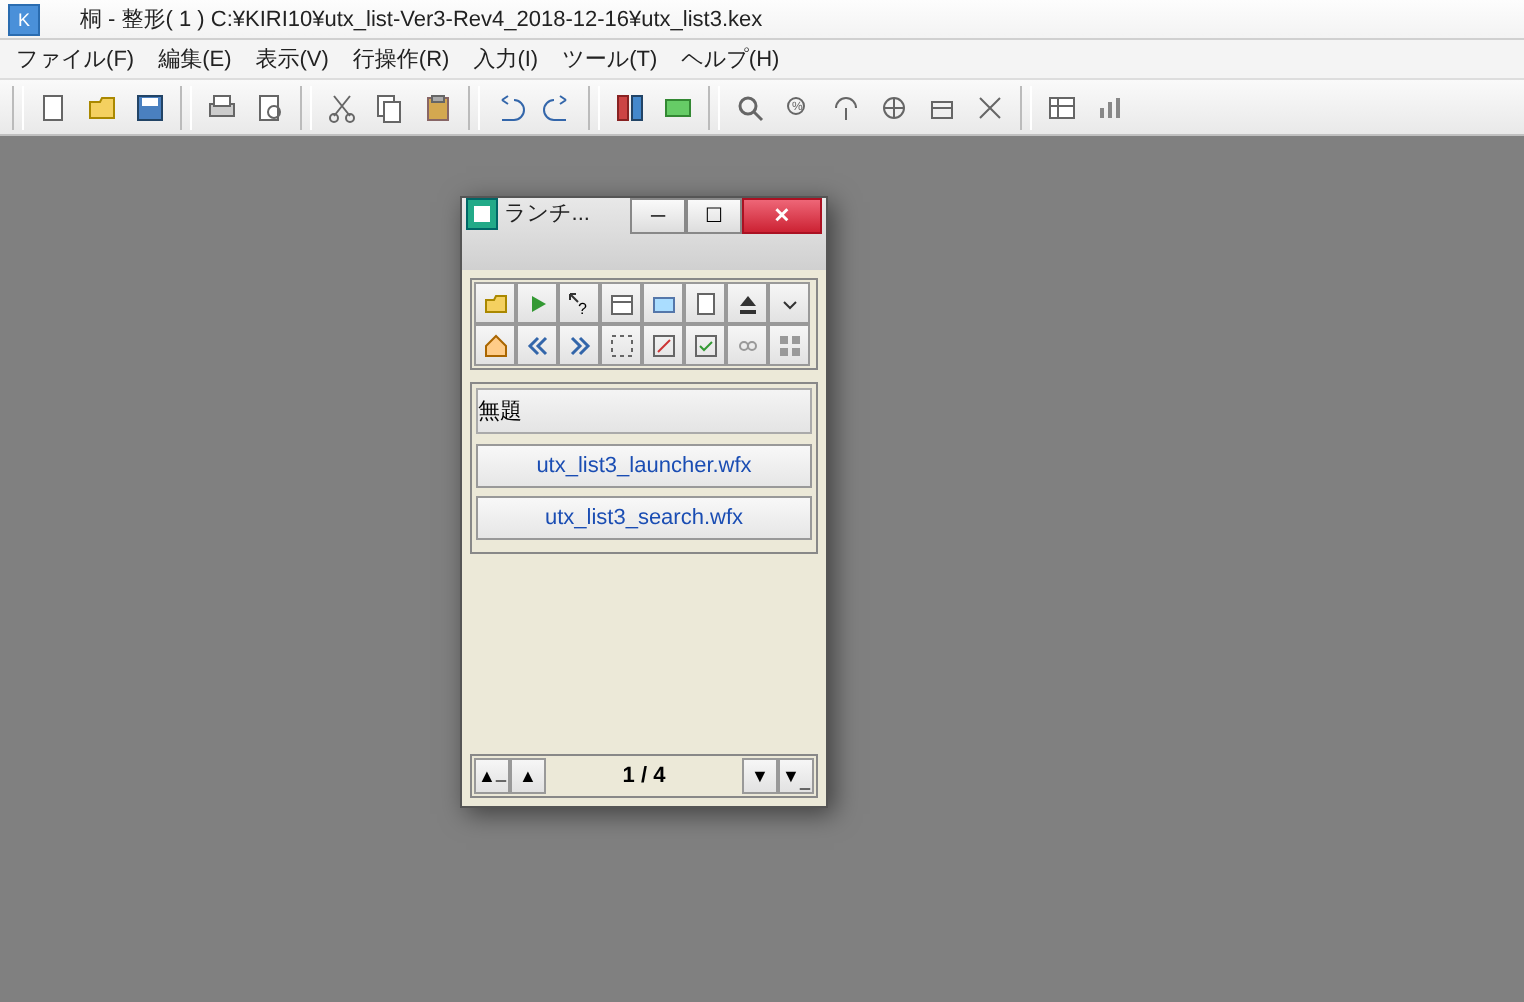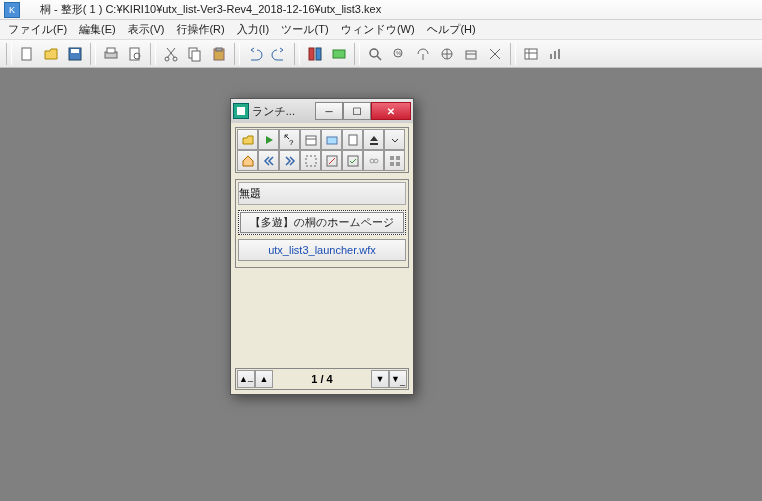--- a/index.html
+++ b/index.html
@@ -8,21 +8,21 @@
 .app-icon { width: 16px; height: 16px; background: #4a90d9; border: 1px solid #2a6cb0; margin-right: 4px; display: inline-flex; align-items: center; justify-content: center; color: #fff; font-size: 9px; }
 .title-text { font-size: 11px; color: #222; margin-left: 16px; }
 .menubar { background: #f4f4f4; height: 20px; display: flex; align-items: center; padding: 0 2px; border-bottom: 1px solid #ddd; }
 .menu-item { padding: 2px 6px; font-size: 11px; color: #222; cursor: default; }
 .toolbar { background: linear-gradient(#fafafa, #e9e9e9); height: 28px; display: flex; align-items: center; padding: 0 4px; border-bottom: 1px solid #c0c0c0; gap: 2px; }
 .tb-sep { width: 6px; height: 22px; border-left: 1px solid #bbb; border-right: 1px solid #fff; margin: 0 2px; }
 .tb-btn { width: 22px; height: 22px; display: inline-flex; align-items: center; justify-content: center; border: 1px solid transparent; border-radius: 2px; cursor: default; }
 .tb-btn svg { width: 16px; height: 16px; }
 .workspace { position: absolute; top: 68px; left: 0; right: 0; bottom: 0; background: #808080; }
 .dialog { position: absolute; left: 230px; top: 30px; width: 184px; background: #ece9d8; border: 1px solid #555; box-shadow: 3px 3px 12px rgba(0,0,0,0.5); }
-.dlg-title { height: 24px; background: linear-gradient(#e8e8e8, #d0d0d0); display: flex; align-items: center; padding: 0 2px; }
+.dlg-title { height: 36px; background: linear-gradient(#e8e8e8, #d0d0d0); display: flex; padding: 0 2px; }
 .dlg-icon { width: 16px; height: 16px; background: #2a8; border: 1px solid #066; margin-right: 3px; display: inline-flex; align-items: center; justify-content: center; }
 .dlg-tt { flex: 1; font-size: 11px; color: #222; overflow: hidden; white-space: nowrap; }
 .dlg-ctl { display: flex; gap: 0; }
 .dlg-cbtn { width: 28px; height: 18px; display: inline-flex; align-items: center; justify-content: center; font-size: 10px; border: 1px solid #888; background: linear-gradient(#fafafa,#ddd); cursor: default; }
 .dlg-cbtn.close { background: linear-gradient(#e67,#c23); color: #fff; border-color: #a12; width: 40px; font-weight: bold; }
 .dlg-body { padding: 4px; }
 .dlg-tool-rows { border: 1px solid #888; background: #ece9d8; padding: 1px; margin-bottom: 6px; }
 .dlg-trow { display: flex; }
 .dbtn { width: 21px; height: 21px; border: 1px solid #999; background: linear-gradient(#f6f6f6,#e2e2e2); display: inline-flex; align-items: center; justify-content: center; cursor: default; }
 .dbtn svg { width: 14px; height: 14px; }
@@ -43,21 +43,20 @@
   <span class="title-text">桐 - 整形( 1 ) C:¥KIRI10¥utx_list-Ver3-Rev4_2018-12-16¥utx_list3.kex</span>
 </div>
 
 <div class="menubar">
   <span class="menu-item">ファイル(F)</span>
   <span class="menu-item">編集(E)</span>
   <span class="menu-item">表示(V)</span>
   <span class="menu-item">行操作(R)</span>
   <span class="menu-item">入力(I)</span>
   <span class="menu-item">ツール(T)</span>
-  <span class="menu-item">ウィンドウ(W)</span>
   <span class="menu-item">ヘルプ(H)</span>
 </div>
 
 <div class="toolbar">
   <span class="tb-sep"></span>
   <span class="tb-btn">
       <svg viewBox="0 0 16 16">
         <rect x="3" y="2" width="9" height="12" fill="#fff" stroke="#666"></rect>
       </svg>
     </span>
@@ -289,22 +288,22 @@
                 <rect x="8" y="2" width="4" height="4" fill="#999"></rect>
                 <rect x="2" y="8" width="4" height="4" fill="#999"></rect>
                 <rect x="8" y="8" width="4" height="4" fill="#999"></rect>
               </svg>
             </span>
         </div>
       </div>
 
       <div class="list-panel">
         <div class="list-hdr">無題</div>
-        <button class="list-btn black active">【多遊】の桐のホームページ</button>
         <button class="list-btn">utx_list3_launcher.wfx</button>
+        <button class="list-btn">utx_list3_search.wfx</button>
       </div>
 
       <div class="dlg-foot">
         <span class="fbtn">▲<span style="position:relative;top:-2px">_</span></span>
         <span class="fbtn">▲</span>
         <span class="fspace">1 / 4</span>
         <span class="fbtn">▼</span>
         <span class="fbtn">▼<span style="position:relative;top:2px">_</span></span>
       </div>
     </div>

